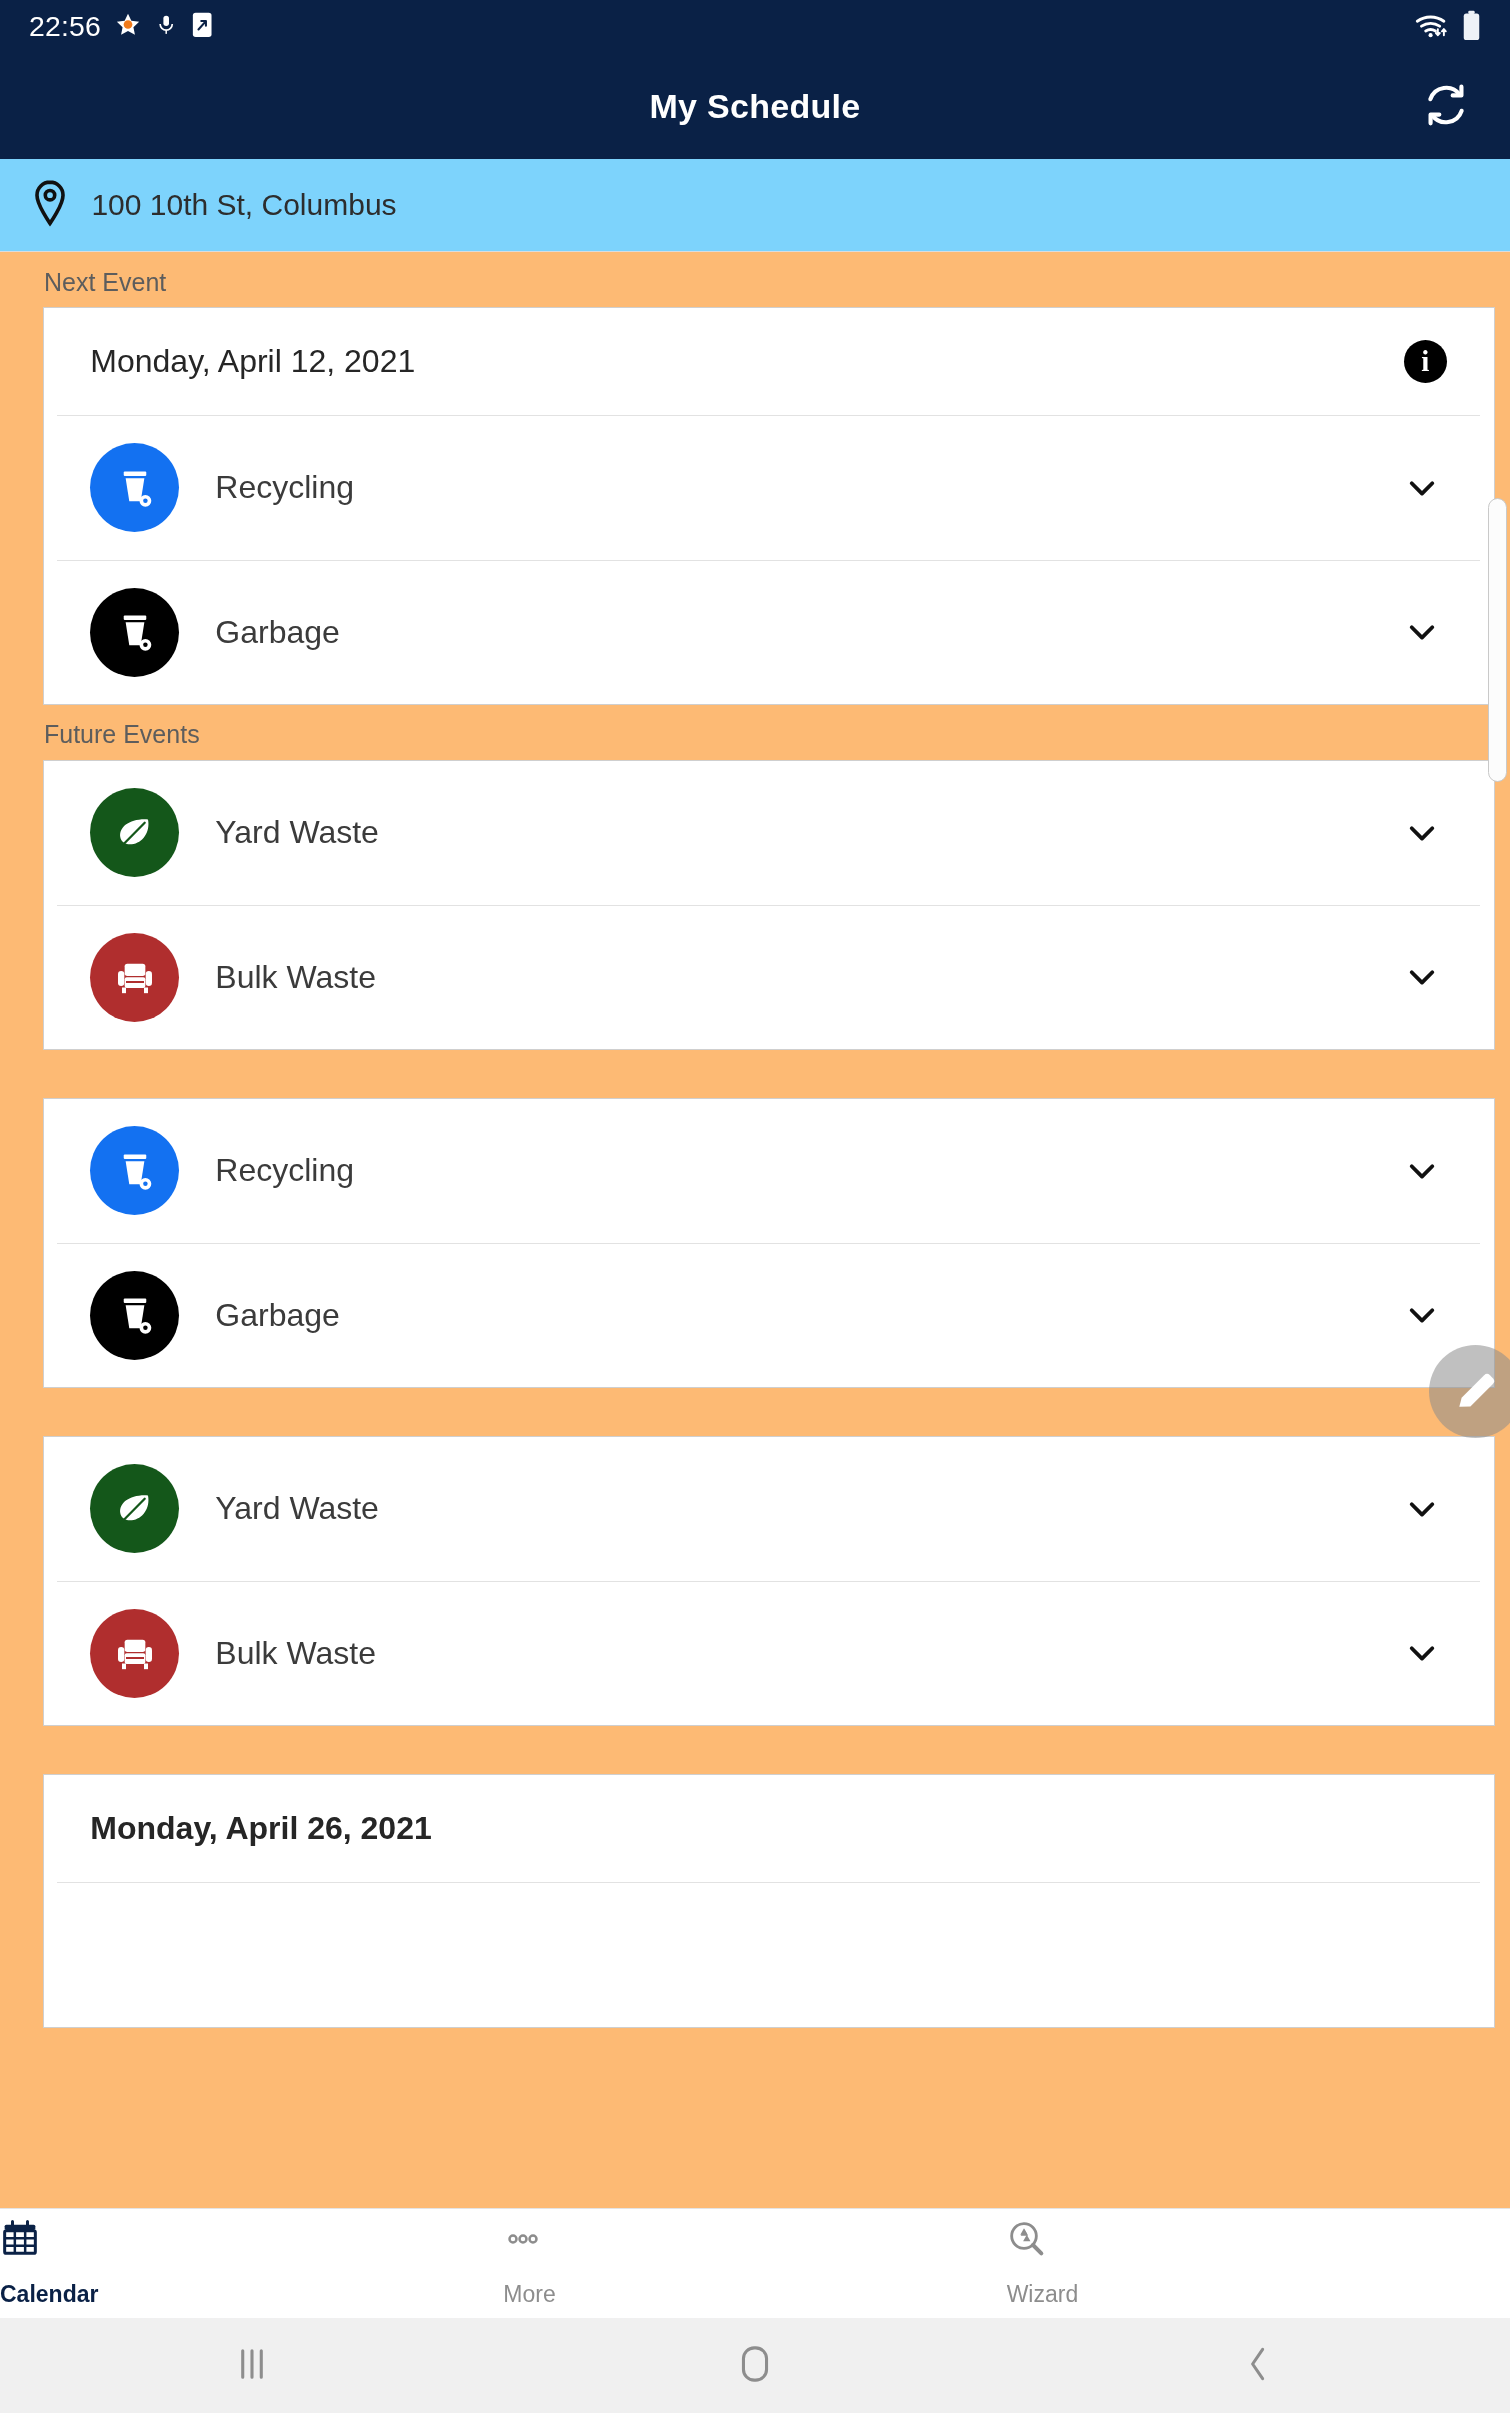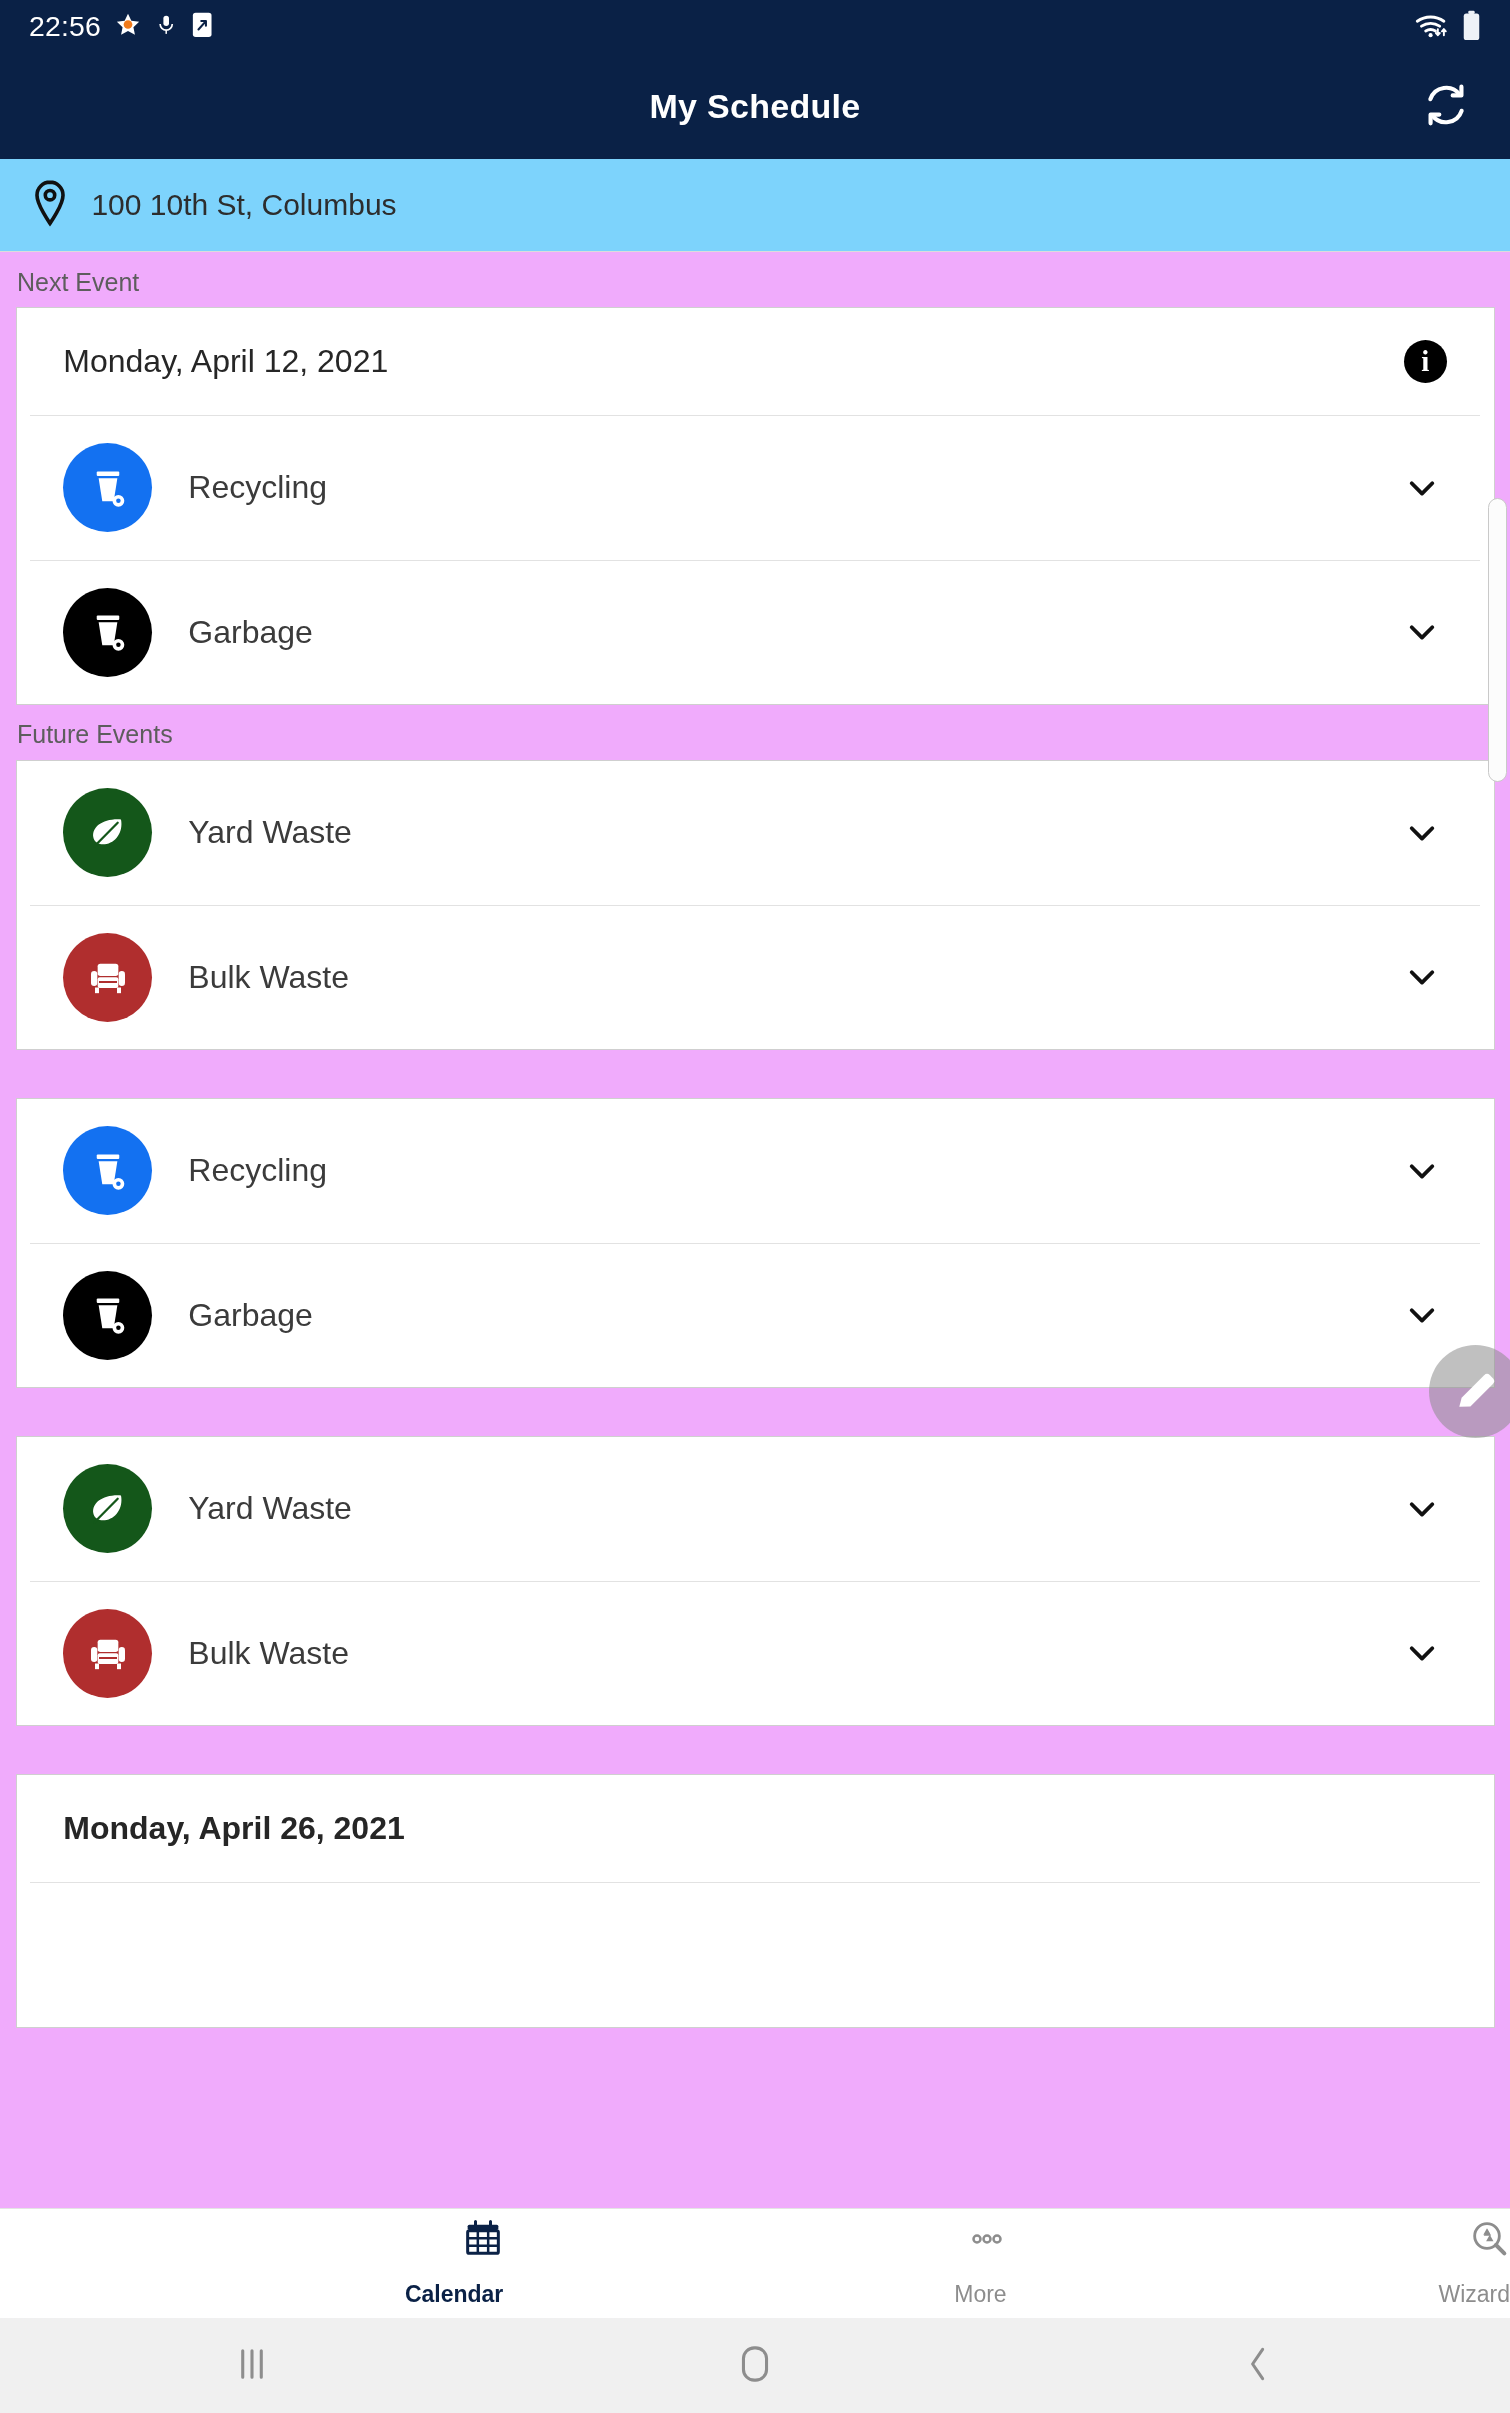--- a/index.html
+++ b/index.html
@@ -49,21 +49,22 @@
     height:93px; background:#7dd3fc;
     display:flex; align-items:center; gap:22.4px;
     padding:0 31px; flex:0 0 auto;
     border-bottom:0.9px solid #dcdcdc;
   }
   .address-text { font-size:30px; color:#2d2d2d; }
 
   
   .content {
     position:relative; flex:1 1 auto; overflow:hidden;
-    background:#f0abfc;
+    background:#fdba74;
+    padding-left:27px;
   }
   .section-label {
     font-size:25px; color:#5d5d5d;
     padding:15.5px 17px 10.3px 17px;
   }
   .card {
     background:#ffffff;
     border:0.9px solid #cfcfcf;
     margin:0 15.5px;
   }
@@ -114,21 +115,21 @@
     border:1.7px solid #c9c9c9; background:#fcfcfc;
   }
 
   
   .bottomnav {
     height:110px; background:#ffffff; border-top:0.9px solid #e4e4e4;
     display:flex; align-items:center; flex:0 0 auto;
   }
   .navitem {
     flex:1 1 0; display:flex; flex-direction:column;
-    align-items:flex-end; justify-content:center; gap:19px;
+    align-items:flex-start; justify-content:center; gap:19px;
   }
   .navitem .nav-label { font-size:23px; color:#8d8d8d; }
   .navitem.active .nav-label { color:#0a2146; font-weight:bold; }
 
   
   .androidnav {
     height:95px; background:#f0f0f0;
     display:flex; align-items:center; flex:0 0 auto;
   }
   .androidnav > div {

